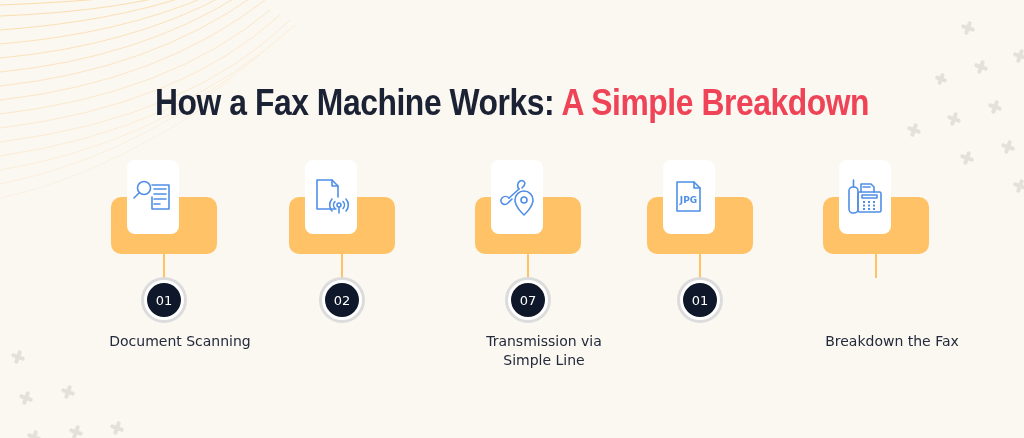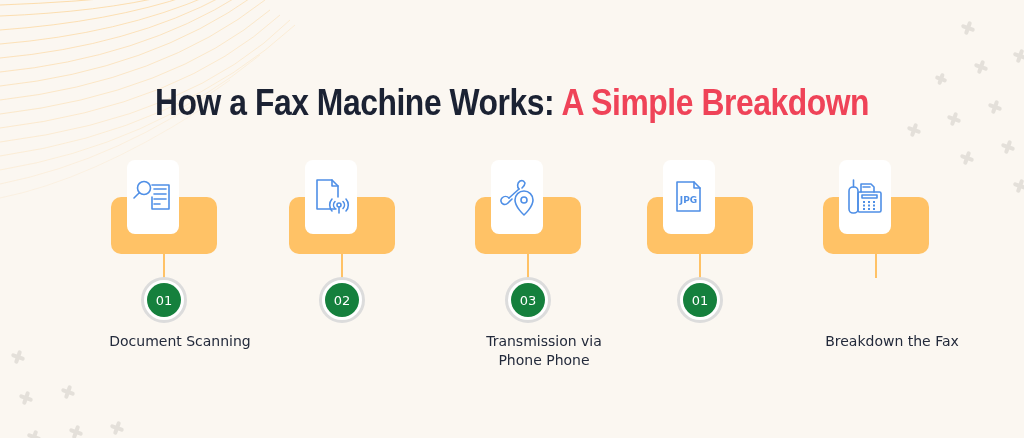--- a/index.html
+++ b/index.html
@@ -46,21 +46,21 @@
       width: 2px; height: 24px; background: #ffc266;
     }
     .step .num-ring {
       position: absolute; top: 277px; left: 67px;
       width: 46px; height: 46px; border-radius: 50%;
       background: #ffffff; border: 3px solid #dcdcdc;
       display: flex; align-items: center; justify-content: center;
     }
     .step .num {
       width: 34px; height: 34px; border-radius: 50%;
-      background: #15803d; color: #ffffff;
+      background: #0f172a; color: #ffffff;
       font-family: "DejaVu Sans", sans-serif;
       font-size: 13px;
       display: flex; align-items: center; justify-content: center;
     }
     .step .label {
       position: absolute; top: 332px; left: 16px; width: 180px;
       text-align: center;
       font-family: "DejaVu Sans", sans-serif;
       font-size: 14px;
       line-height: 19px;
@@ -210,24 +210,24 @@
     <svg viewBox="0 0 44 44" fill="none" stroke="#4f8fe6" stroke-width="1.6" stroke-linecap="round" stroke-linejoin="round">
       <path d="M24 14 C22 12 22 8 25 6 C27 5 29 6 30 8 C30 10 28 12 27 13"></path>
       <path d="M24 14 L14 23"></path>
       <path d="M14 23 C12 21 9 21 7 23 C5 25 6 28 8 29 C10 30 12 29 13 28 L17 24"></path>
       <path d="M29 40 C29 40 38 32 38 25 A9 9 0 0 0 20 25 C20 32 29 40 29 40 Z"></path>
       <circle cx="29" cy="25" r="3"></circle>
     </svg>
   </div>
   <div class="connector"></div>
   <div class="num-ring">
-    <div class="num">03</div>
+    <div class="num">07</div>
   </div>
   <div class="label">Transmission via
-Phone Phone</div>
+Simple Line</div>
 </div>
 
 <div class="step" style="left:610px;">
   <div class="orange"></div>
   <div class="card">
     <svg viewBox="0 0 44 44" fill="none" stroke="#4f8fe6" stroke-width="1.6" stroke-linecap="round" stroke-linejoin="round">
       <path d="M33 36 H10 V7 H27 L33 13 Z"></path>
       <path d="M27 7 V13 H33"></path>
       <text x="21.5" y="28" text-anchor="middle" font-family="DejaVu Sans, sans-serif" font-size="9" fill="#4f8fe6" stroke="none" font-weight="bold">JPG</text>
     </svg>

